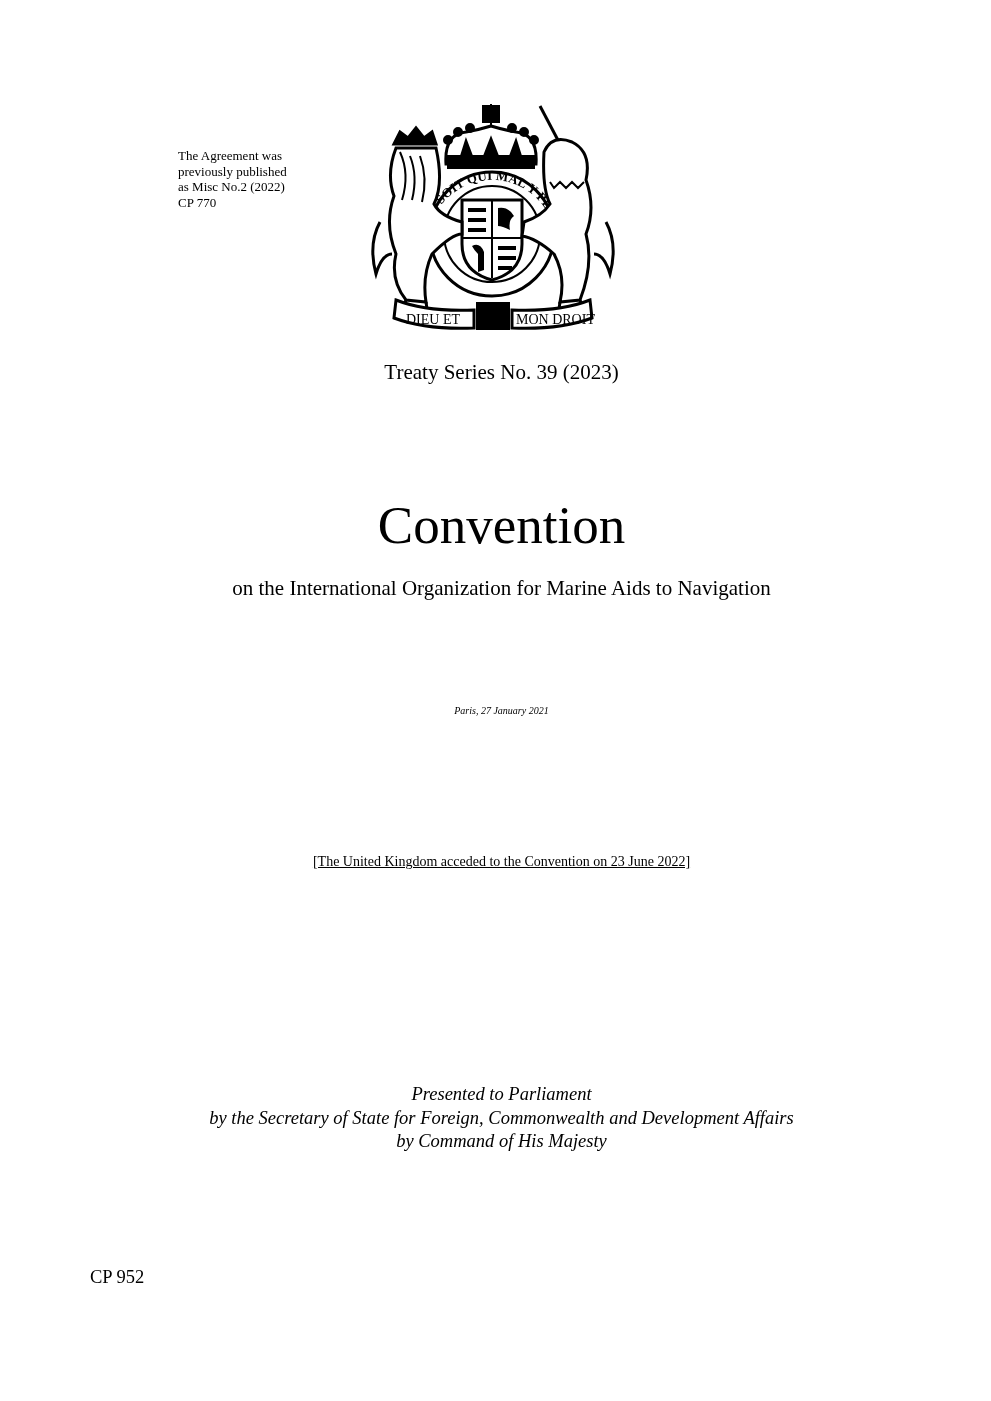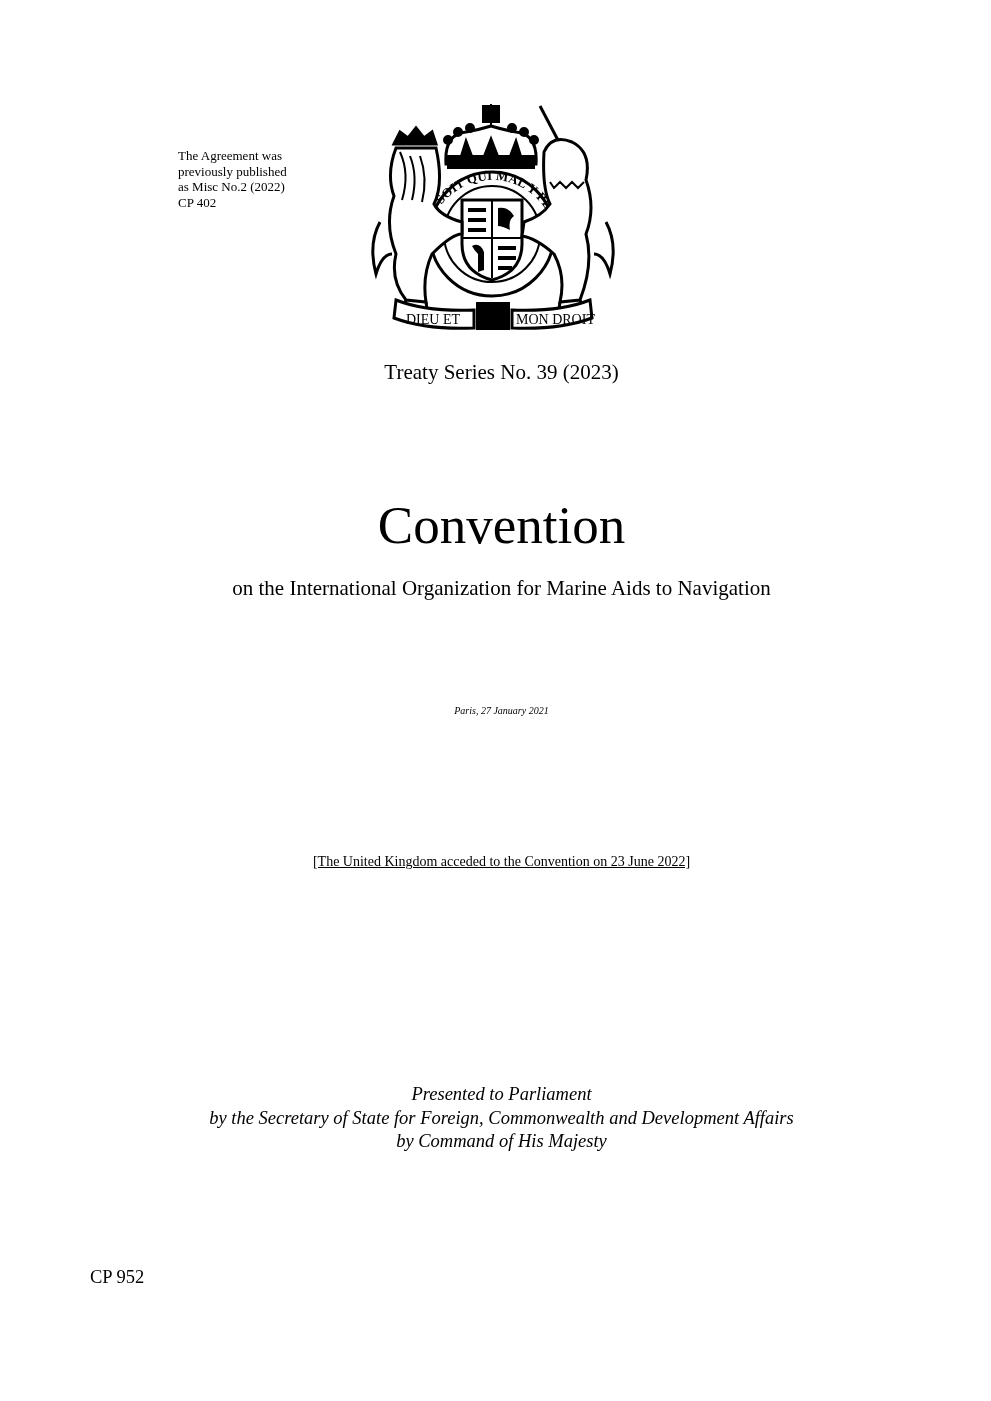--- a/index.html
+++ b/index.html
@@ -55,21 +55,21 @@
       text-align: center;
     }
   </style>
 </head>
 <body>
 
 <div class="abs prev-note">
   <div>The Agreement was</div>
   <div>previously published</div>
   <div>as Misc No.2 (2022)</div>
-  <div>CP 402</div>
+  <div>CP 770</div>
 </div>
 
 <div class="abs crest">
   <svg width="254" height="226" viewBox="0 0 254 226" xmlns="http://www.w3.org/2000/svg">
     <defs>
       <path id="garterArc" d="M 62 140 A 60 60 0 1 1 190 140" fill="none"></path>
     </defs>
 
     <g stroke="#000" stroke-width="2" fill="#000">
       <rect x="117" y="2" width="16" height="16"></rect>

